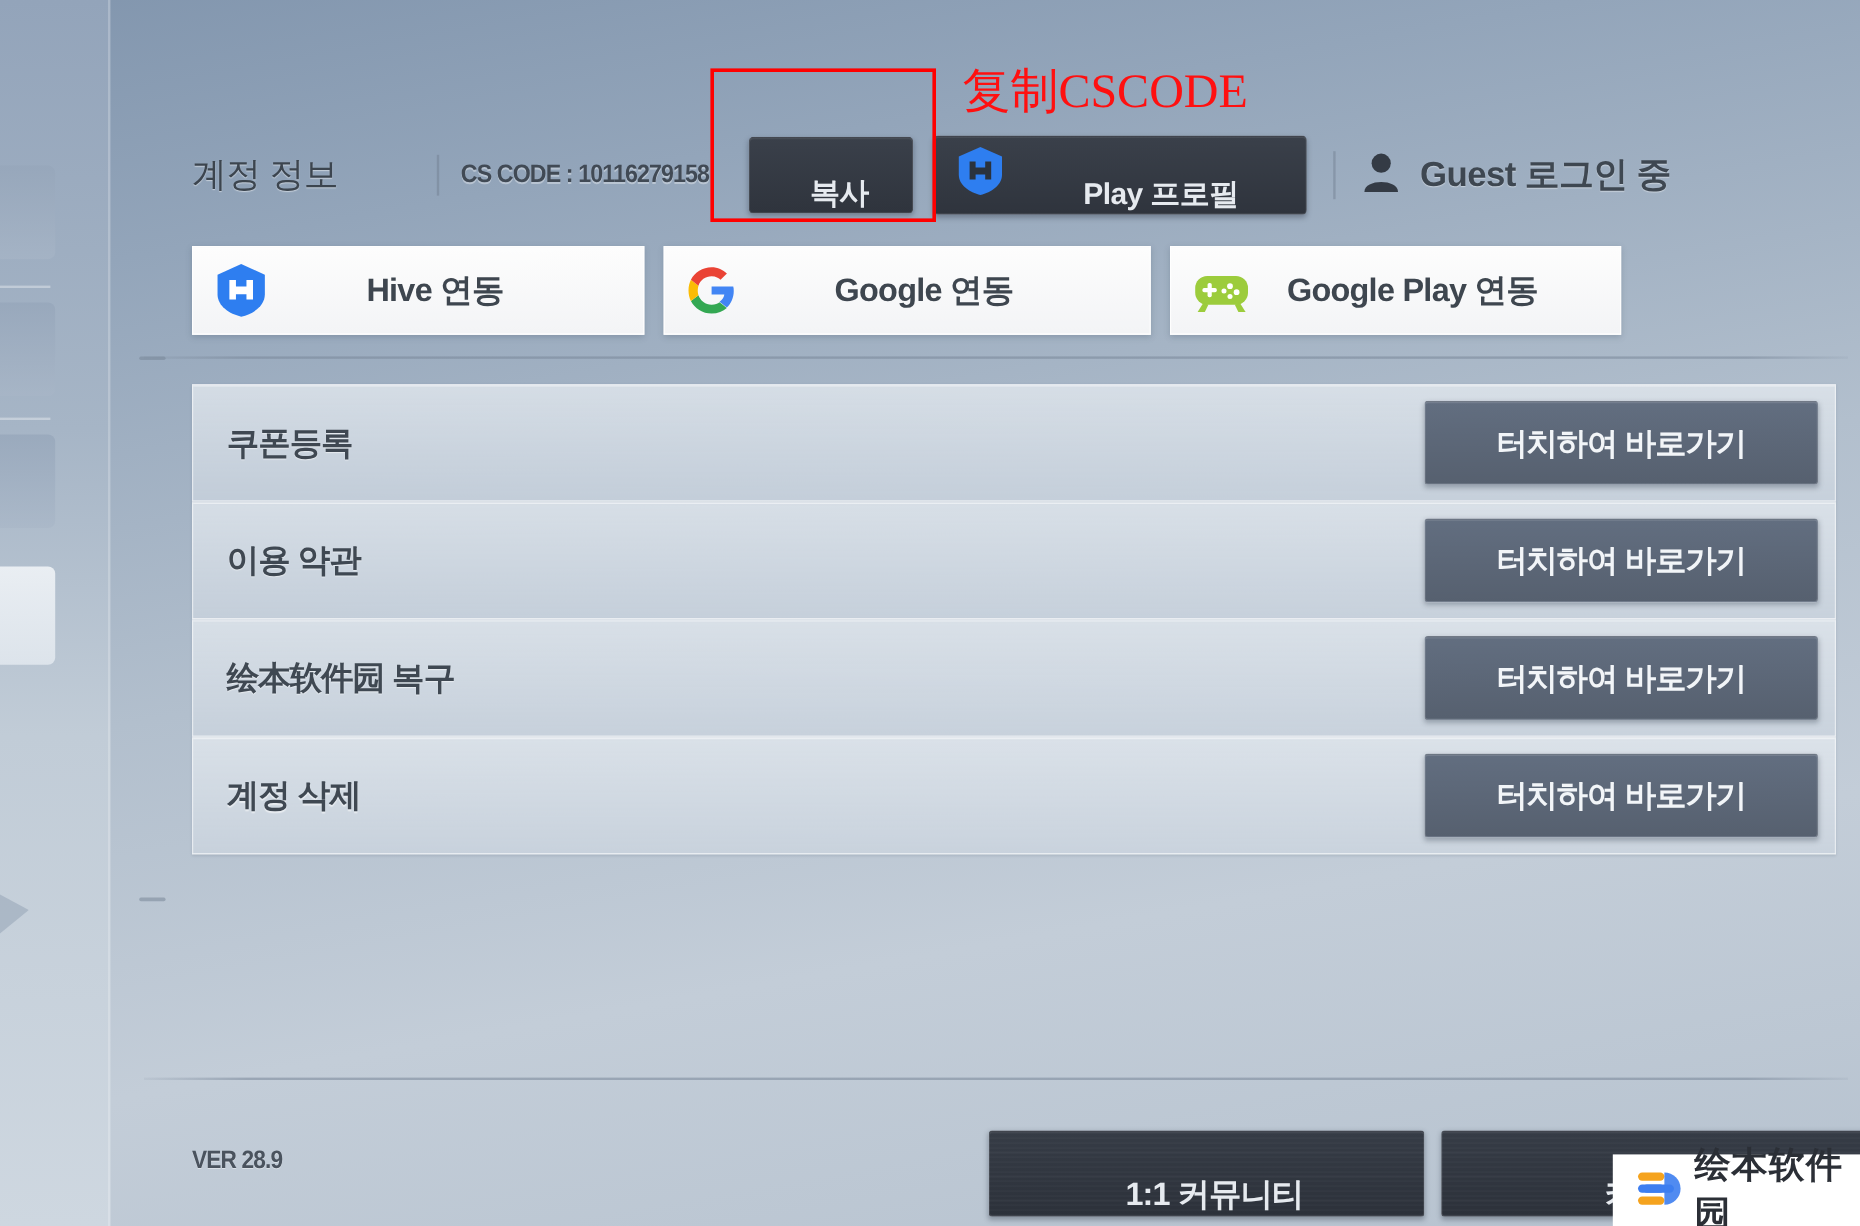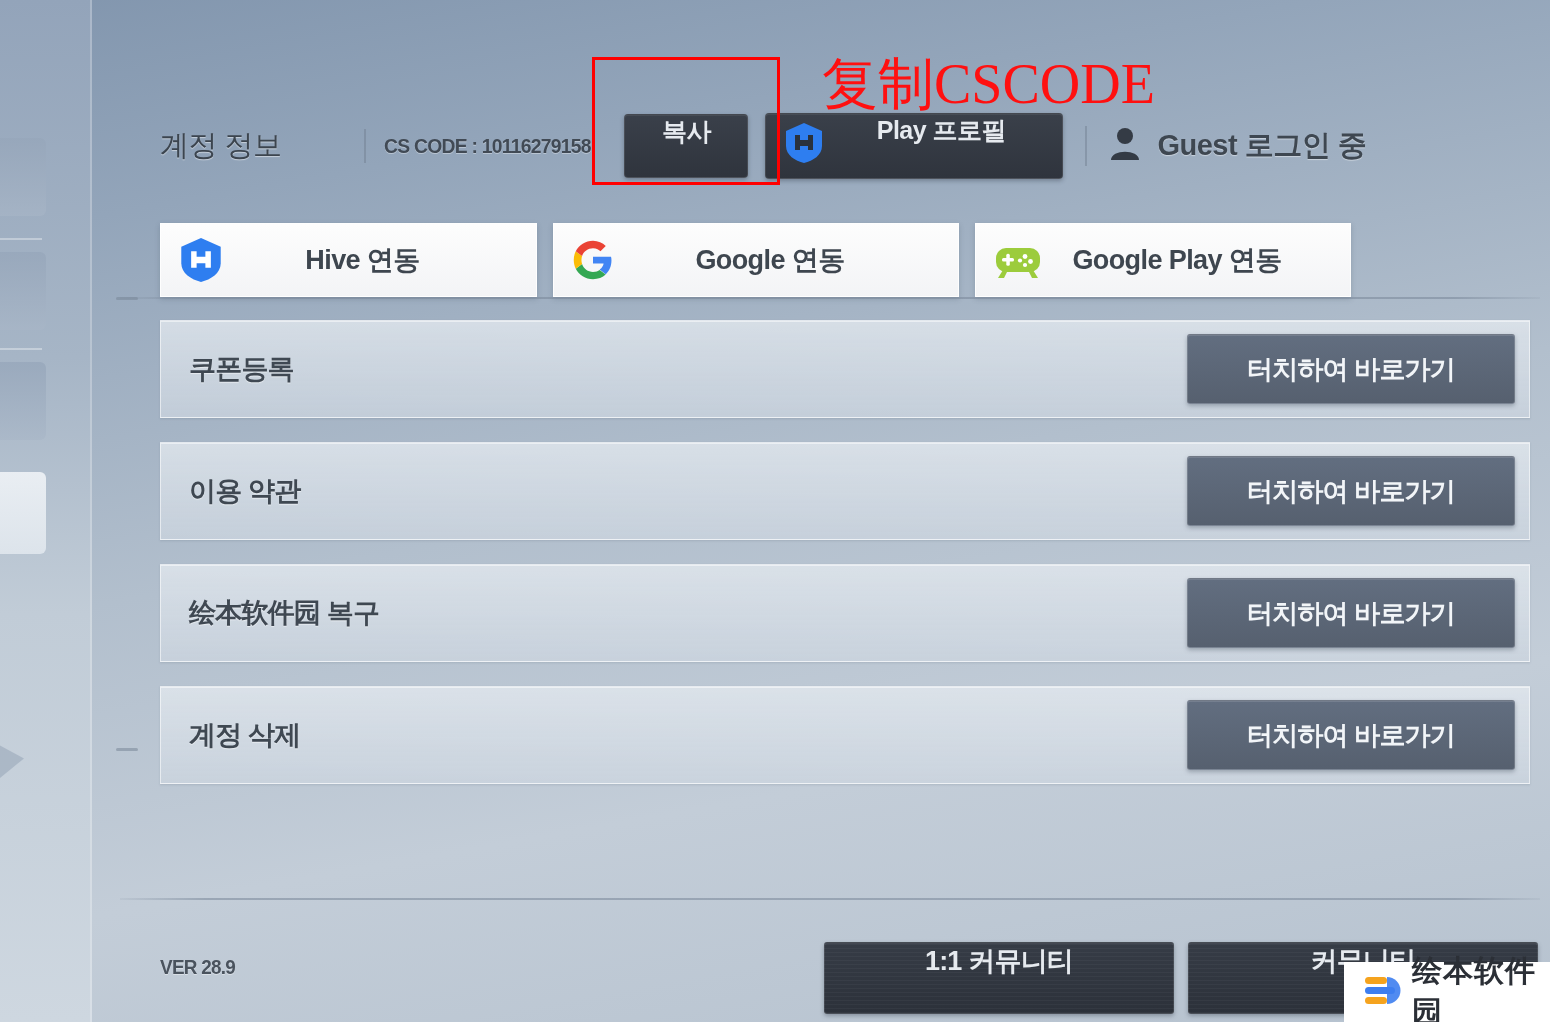--- a/index.html
+++ b/index.html
@@ -52,40 +52,41 @@
   .cscode{
     font-size:21px;font-weight:700;color:#414a55;letter-spacing:-.8px;
     font-family:"Liberation Sans Narrow","Liberation Sans",sans-serif;
     transform:scaleX(.92);transform-origin:left center;white-space:nowrap;
     text-shadow:0 1px 0 rgba(255,255,255,.35);
   }
   .dark-btn{
     background:linear-gradient(180deg,#3a404a 0%,#2f343d 100%);
     border:1px solid rgba(255,255,255,.10);
     border-radius:4px;
-    color:#e6eaef;display:flex;align-items:flex-start;justify-content:center;
+    color:#e6eaef;display:flex;align-items:flex-end;justify-content:center;
     box-shadow:0 2px 4px rgba(40,50,62,.35), inset 0 1px 0 rgba(255,255,255,.07);
     cursor:pointer;
+    padding-left:13px;
   }
   .btn-copy{margin-left:16px;width:122px;height:62px;font-size:25px;font-weight:700;letter-spacing:-.5px;}
   .btn-hive-profile{
     margin-left:17px;width:296px;height:64px;position:relative;
     font-size:25px;font-weight:700;letter-spacing:-.5px;
   }
   .btn-hive-profile .lbl{margin-left:54px;}
   .hive-ico{position:absolute;left:18px;top:50%;transform:translateY(-50%);}
   .vsep2{width:2px;height:40px;background:rgba(110,124,142,.45);margin:0 22px 0 22px;}
   .guest{display:flex;align-items:center;}
   .guest-name{
     margin-left:16px;font-size:29px;font-weight:600;color:#3e4751;letter-spacing:-.5px;
     text-shadow:0 1px 1px rgba(255,255,255,.45);
   }
 
   
-  .linkrow{position:absolute;left:68px;top:223px;display:flex;gap:16px;}
+  .linkrow{position:absolute;left:68px;top:205px;display:flex;gap:16px;}
   .link-btn{
     height:72px;background:linear-gradient(180deg,#fdfdfd 0%,#f3f4f6 100%);
     border:1px solid rgba(255,255,255,.85);
     display:flex;align-items:center;position:relative;
     box-shadow:0 2px 5px rgba(60,74,92,.25);cursor:pointer;
   }
   .link-btn .ico{position:absolute;left:18px;top:50%;transform:translateY(-50%);display:flex;}
   .link-btn .lbl{
     width:100%;text-align:center;font-size:27px;font-weight:600;color:#3e464f;
     letter-spacing:-.6px;padding-left:28px;box-sizing:border-box;
@@ -94,21 +95,21 @@
 
   
   .divider{position:absolute;left:28px;width:1420px;height:2px;
            background:linear-gradient(90deg,rgba(120,134,152,.10),rgba(120,134,152,.55) 6%,rgba(120,134,152,.55) 94%,rgba(120,134,152,.10));}
   .div-top{top:297px;}
   .div-bottom{top:898px;}
 
   
   .rows{position:absolute;left:68px;top:320px;width:1370px;}
   .row{
-    position:relative;height:96px;margin-bottom:24px;
+    position:relative;height:96px;
     background:linear-gradient(180deg,rgba(226,232,238,.80) 0%,rgba(205,214,224,.72) 100%);
     border:1px solid rgba(255,255,255,.55);
     box-shadow:inset 0 1px 0 rgba(255,255,255,.5), 0 1px 2px rgba(80,94,112,.18);
     display:flex;align-items:center;
   }
   .row .rlabel{
     margin-left:28px;font-size:27px;font-weight:700;color:#3f4852;letter-spacing:-.8px;
     text-shadow:0 1px 1px rgba(255,255,255,.55);
   }
   .row .raction{
@@ -137,23 +138,23 @@
       repeating-linear-gradient(0deg,rgba(255,255,255,.035) 0px,rgba(255,255,255,.035) 1px,transparent 1px,transparent 4px),
       linear-gradient(180deg,#363c46 0%,#2c313a 100%);
   }
 
   
   .anno-box{
     position:absolute;left:592px;top:57px;width:188px;height:128px;
     border:3px solid #ff0000;box-sizing:border-box;pointer-events:none;
   }
   .anno-text{
-    position:absolute;left:822px;top:56px;color:#ff1010;
+    position:absolute;left:802px;top:56px;color:#ff1010;
     font-family:"Liberation Serif","DejaVu Serif",serif;
-    font-size:56px;line-height:1;letter-spacing:0;white-space:nowrap;
+    font-size:40px;line-height:1;letter-spacing:0;white-space:nowrap;
   }
 
   
   .watermark{
     position:absolute;right:0;bottom:0;width:206px;height:60px;background:#ffffff;
     display:flex;align-items:center;padding-left:14px;box-sizing:border-box;
   }
   .wm-text{
     margin-left:10px;font-size:30px;font-weight:700;color:#2b2f36;letter-spacing:1px;
     font-family:"DejaVu Sans","Liberation Sans",sans-serif;

